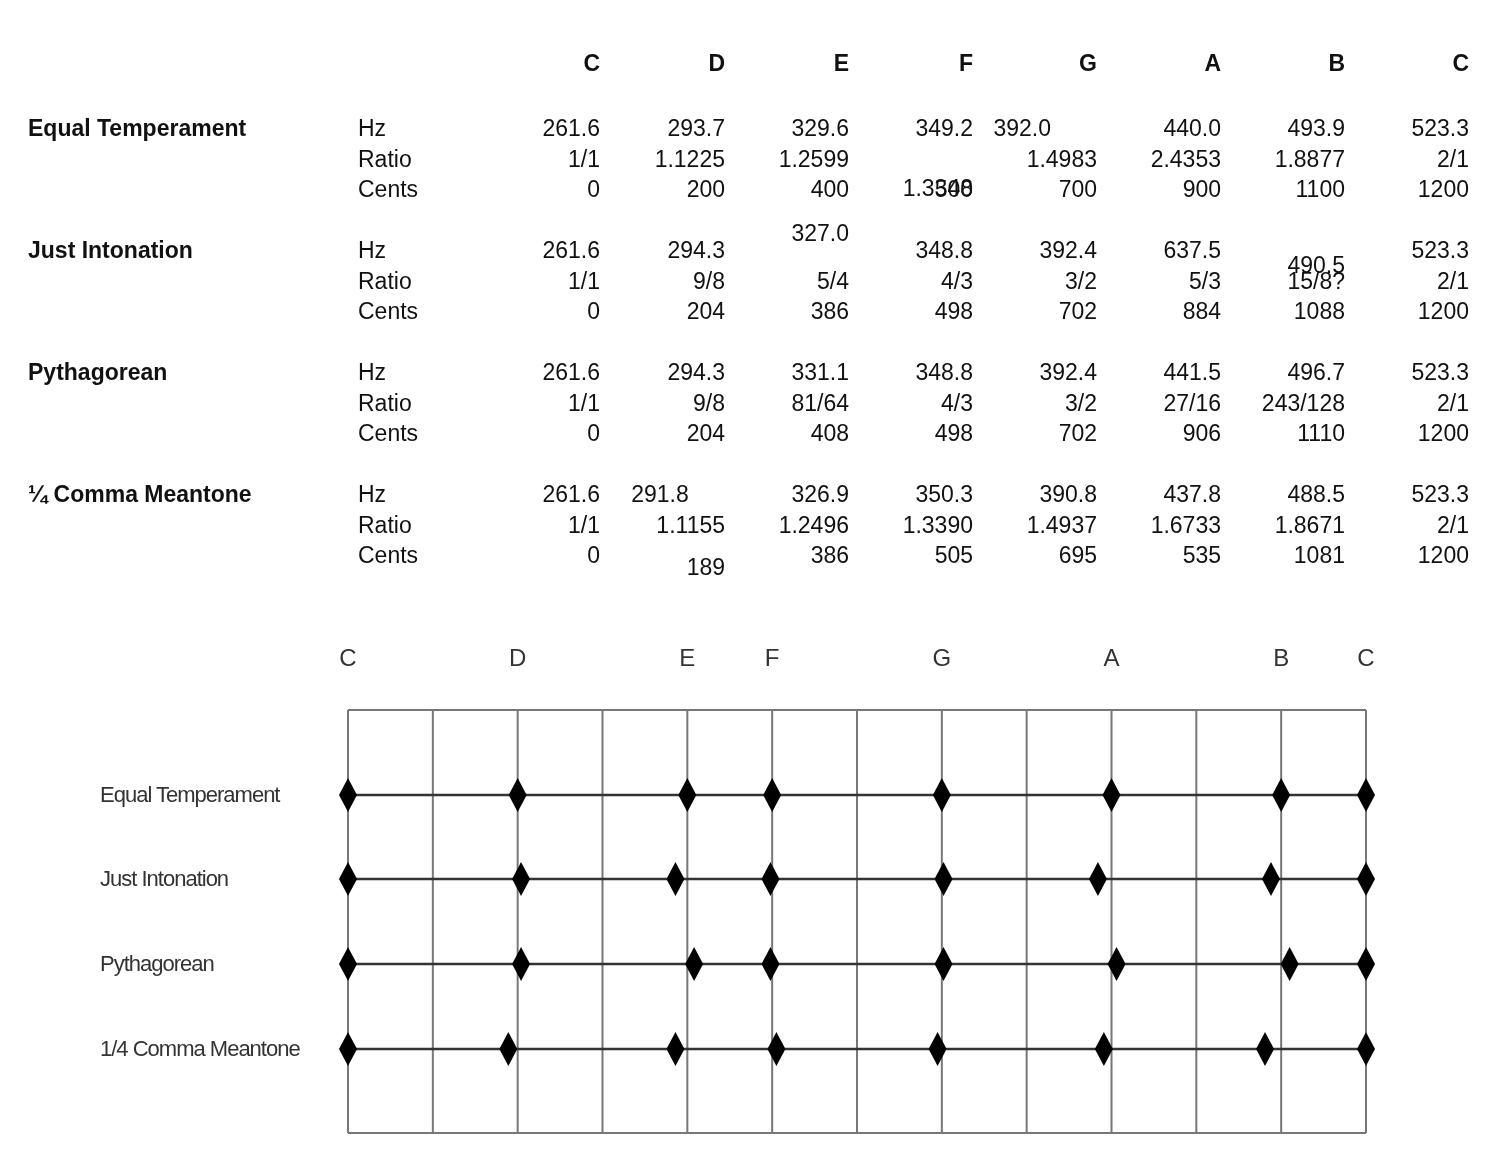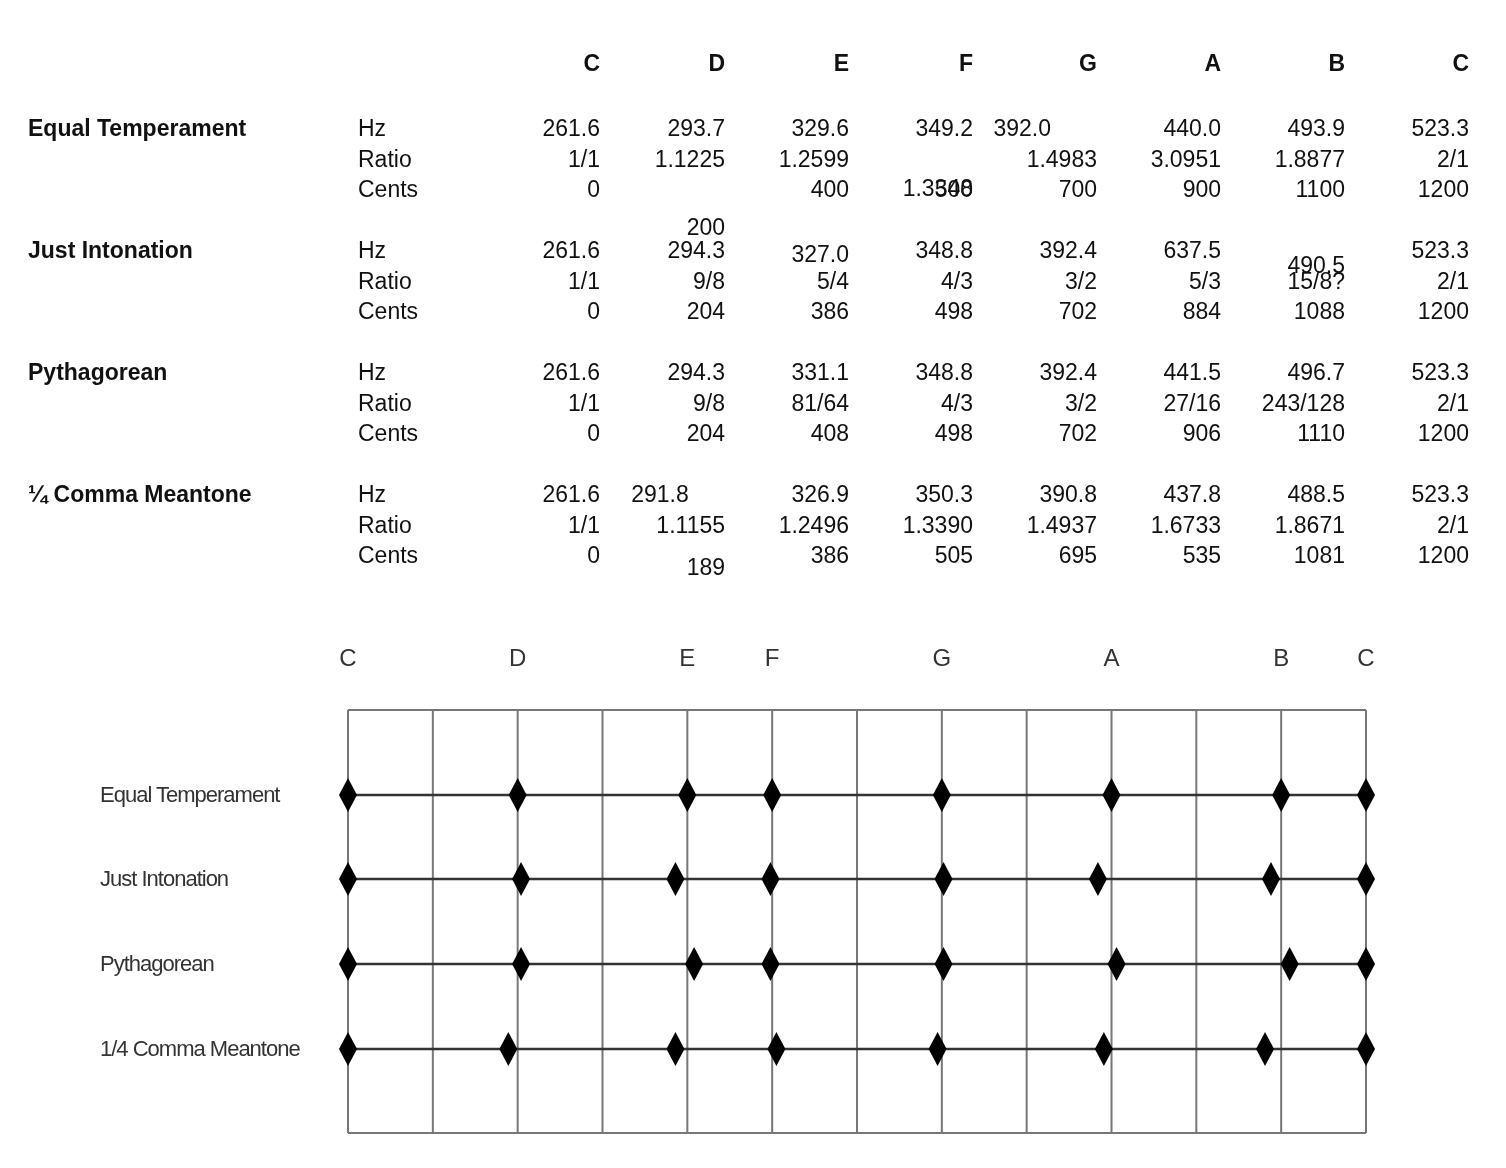--- a/index.html
+++ b/index.html
@@ -38,37 +38,37 @@
       <div class="cell" style="top: 115px; left: 921px;">392.0</div>
       <div class="cell" style="top: 115px; left: 1091px;">440.0</div>
       <div class="cell" style="top: 115px; left: 1215px;">493.9</div>
       <div class="cell" style="top: 115px; left: 1339px;">523.3</div>
       <div class="row-label" style="top: 145.5px;">Ratio</div>
       <div class="cell" style="top: 145.5px; left: 470px;">1/1</div>
       <div class="cell" style="top: 145.5px; left: 595px;">1.1225</div>
       <div class="cell" style="top: 145.5px; left: 719px;">1.2599</div>
       <div class="cell" style="top: 163px; left: 843px; margin-top: 12px;">1.3348</div>
       <div class="cell" style="top: 145.5px; left: 967px;">1.4983</div>
-      <div class="cell" style="top: 145.5px; left: 1091px;">3.0951</div>
+      <div class="cell" style="top: 145.5px; left: 1091px;">2.4353</div>
       <div class="cell" style="top: 145.5px; left: 1215px;">1.8877</div>
       <div class="cell" style="top: 145.5px; left: 1339px;">2/1</div>
       <div class="row-label" style="top: 176px;">Cents</div>
       <div class="cell" style="top: 176px; left: 470px;">0</div>
-      <div class="cell" style="top: 176px; left: 595px; margin-top: 38px;">200</div>
+      <div class="cell" style="top: 176px; left: 595px;">200</div>
       <div class="cell" style="top: 176px; left: 719px;">400</div>
       <div class="cell" style="top: 176px; left: 843px;">500</div>
       <div class="cell" style="top: 176px; left: 967px;">700</div>
       <div class="cell" style="top: 176px; left: 1091px;">900</div>
       <div class="cell" style="top: 176px; left: 1215px;">1100</div>
       <div class="cell" style="top: 176px; left: 1339px;">1200</div>
       <div class="sys-name" style="top: 237px;">Just Intonation</div>
       <div class="row-label" style="top: 237px;">Hz</div>
       <div class="cell" style="top: 237px; left: 470px;">261.6</div>
       <div class="cell" style="top: 237px; left: 595px;">294.3</div>
-      <div class="cell" style="top: 241px; left: 719px;">327.0</div>
+      <div class="cell" style="top: 220px; left: 719px;">327.0</div>
       <div class="cell" style="top: 237px; left: 843px;">348.8</div>
       <div class="cell" style="top: 237px; left: 967px;">392.4</div>
       <div class="cell" style="top: 237px; left: 1091px;">637.5</div>
       <div class="cell" style="top: 237px; left: 1215px; margin-top: 15px;">490.5</div>
       <div class="cell" style="top: 237px; left: 1339px;">523.3</div>
       <div class="row-label" style="top: 267.5px;">Ratio</div>
       <div class="cell" style="top: 267.5px; left: 470px;">1/1</div>
       <div class="cell" style="top: 267.5px; left: 595px;">9/8</div>
       <div class="cell" style="top: 267.5px; left: 719px;">5/4</div>
       <div class="cell" style="top: 267.5px; left: 843px;">4/3</div>

